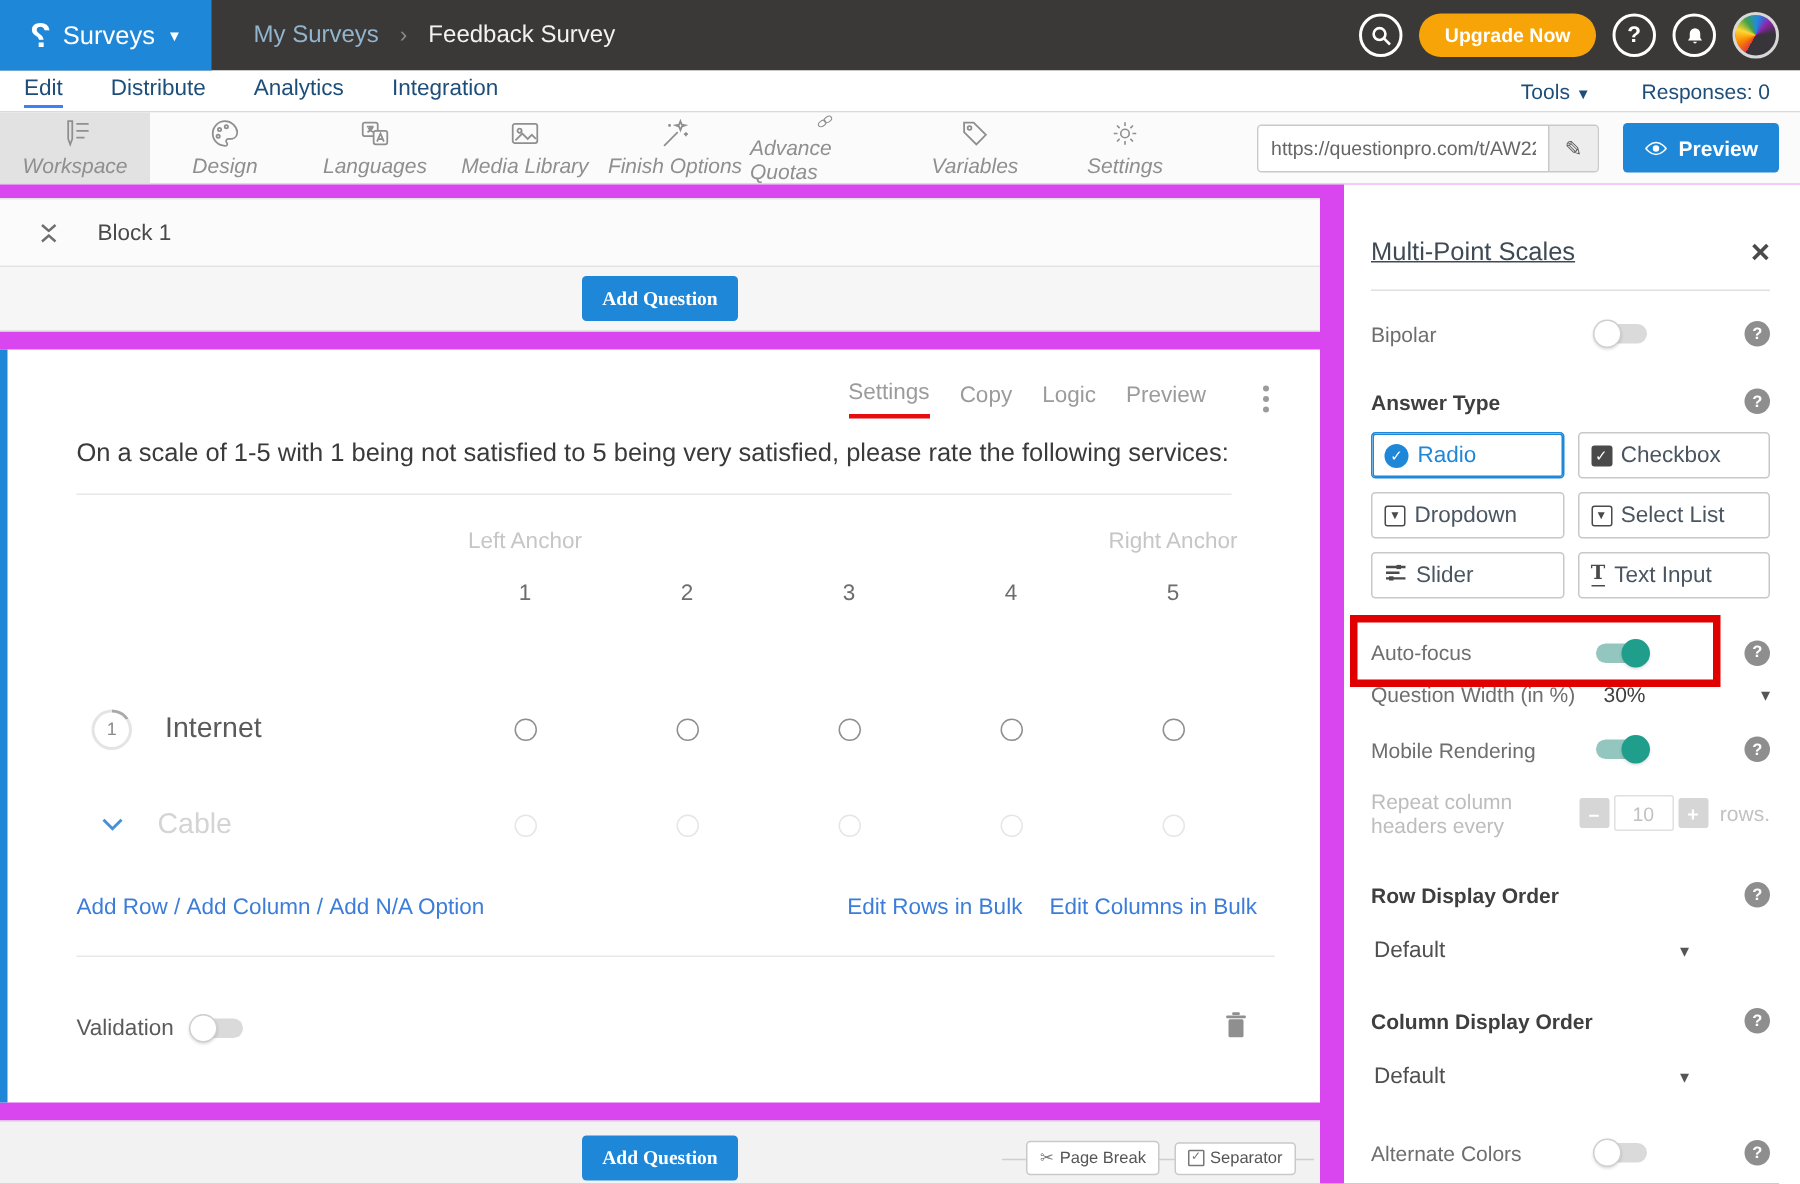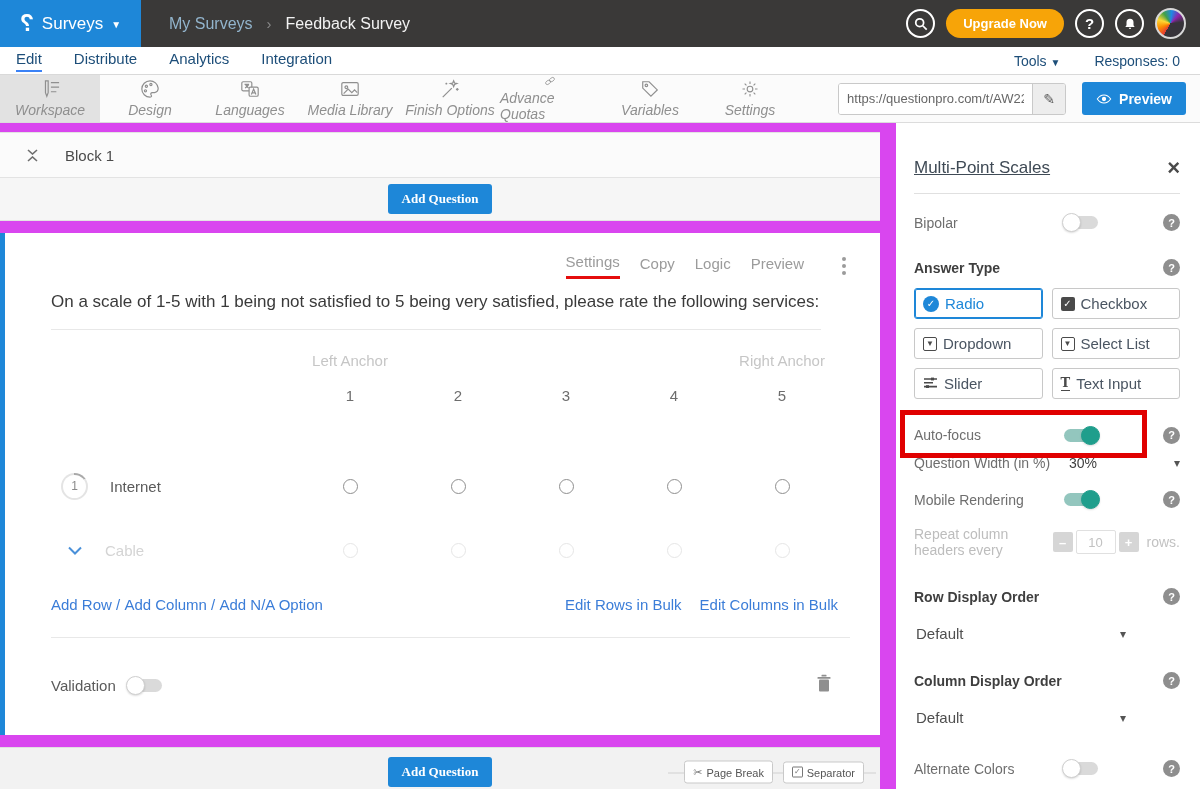--- a/index.html
+++ b/index.html
@@ -66,21 +66,21 @@
   .m-grid { display:grid; grid-template-columns:245px repeat(5,108px); align-items:center; }
   .m-anchors { margin-top:22px; }
   .m-anchor { text-align:center; font-size:15px; color:#c6c6c6; }
   .m-numbers { margin-top:18px; }
   .m-num { text-align:center; font-size:15px; color:#6d6d6d; }
   .m-row { height:64px; }
   .m-row.first { margin-top:50px; }
   .row-label-cell { display:flex; align-items:center; gap:22px; padding-left:10px; }
   .q-badge { width:27px; height:27px; border-radius:50%; background:conic-gradient(#a9a9a9 0 55deg,#e4e4e4 55deg 360deg); display:flex; align-items:center; justify-content:center; }
   .q-badge i { width:23px; height:23px; border-radius:50%; background:#fff; display:flex; align-items:center; justify-content:center; font-style:normal; font-size:12px; color:#8a8a8a; }
-  .row-name { font-size:15px; color:#5a5a5a;text-align:center; }
+  .row-name { font-size:19px; color:#5a5a5a;text-align:center; }
   .radio-cell { display:flex; justify-content:center; }
   .radio { width:15px; height:15px; border:1.5px solid #8f8f8f; border-radius:50%; background:#fff; cursor:pointer; }
   .m-row.faded .row-name { color:#d4d4d4; }
   .m-row.faded .radio { border-color:#e6e6e6; }
   .row-chevron { margin-left:6px; cursor:pointer; }
   .row-chevron svg { stroke:#4a90d9; fill:none; stroke-width:2; }
 
   .links-row { margin-top:14px; display:flex; align-items:center; font-size:15px; color:#3b7dd8; }
   .links-row a { color:#3b7dd8; text-decoration:none; cursor:pointer; }
   .link-sep { color:#3b7dd8; white-space:pre; }

